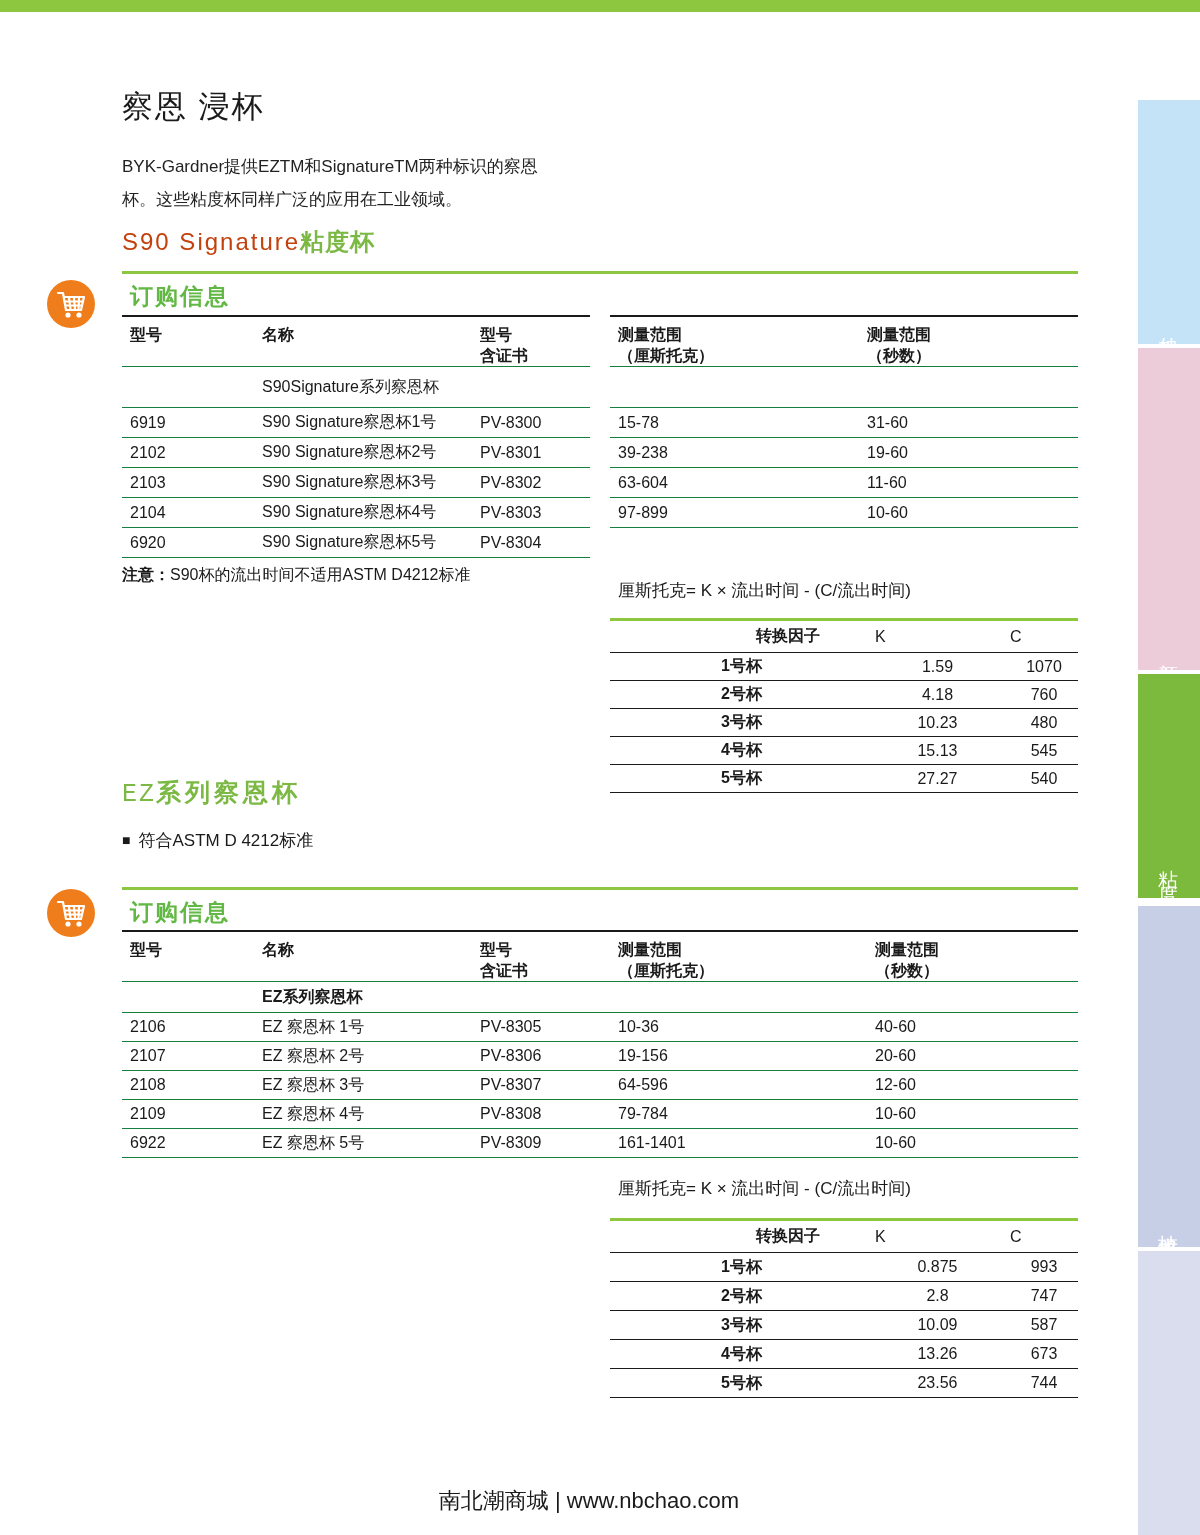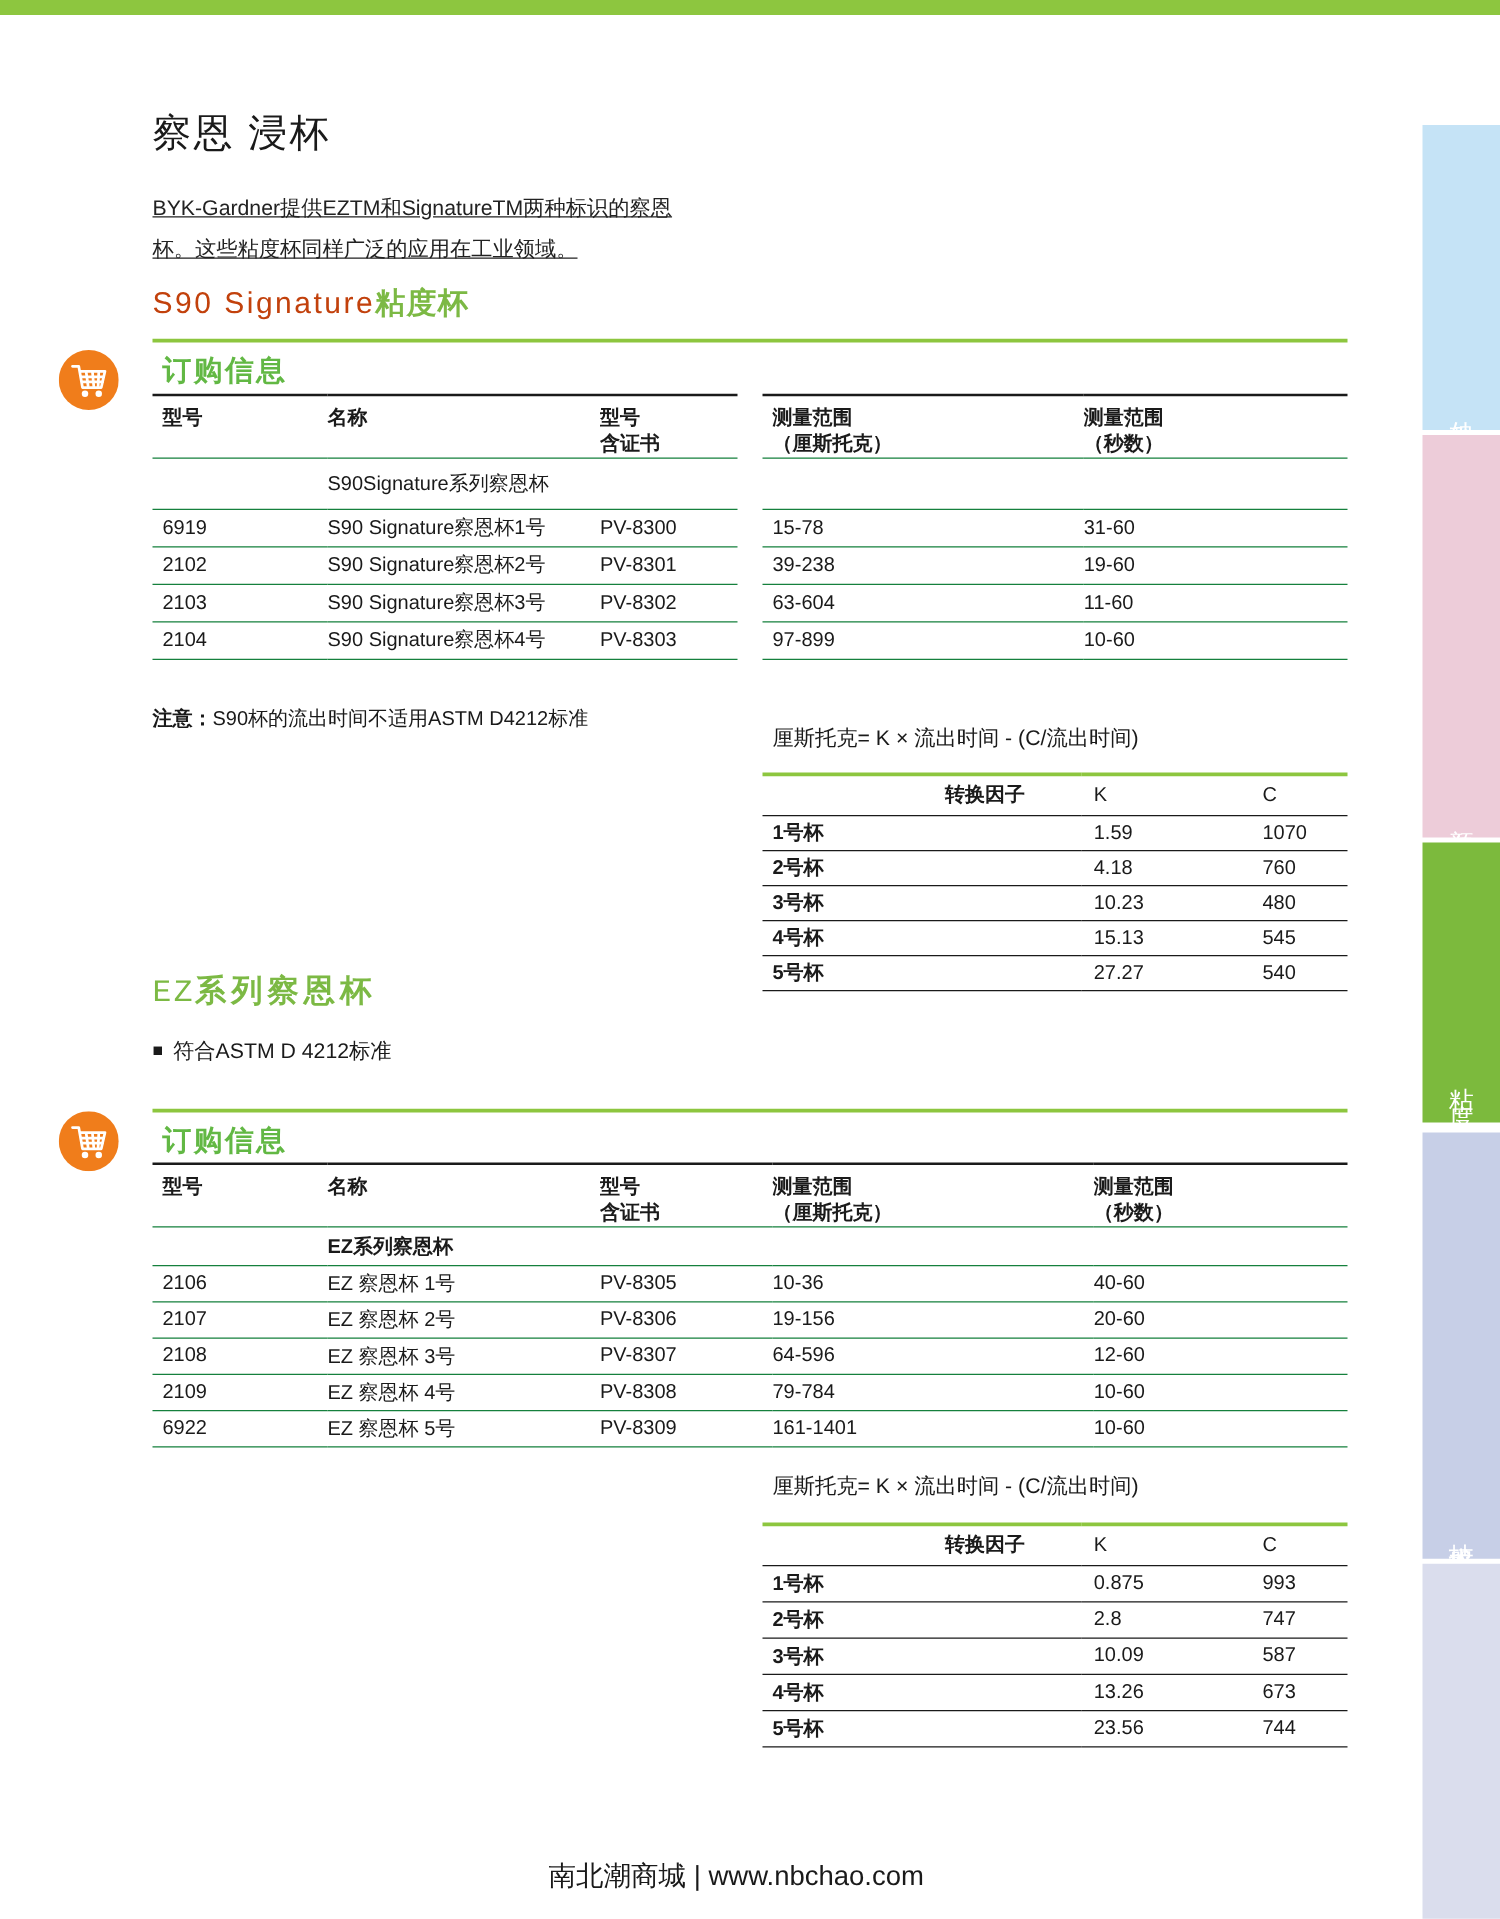--- a/index.html
+++ b/index.html
@@ -6,21 +6,21 @@
   body{
     width:1200px;height:1535px;position:relative;background:#ffffff;
     font-family:"Liberation Sans","DejaVu Sans",sans-serif;color:#1a1a1a;
     overflow:hidden;
   }
   .abs{position:absolute;}
   
   .top-bar{left:0;top:0;width:1200px;height:12px;background:#8dc63f;}
   
   .page-title{left:122px;top:86px;font-size:31px;letter-spacing:2px;color:#1a1a1a;}
-  .intro{left:122px;top:150px;font-size:17px;line-height:33px;color:#222;text-decoration:underline;}
+  .intro{left:122px;top:150px;font-size:17px;line-height:33px;color:#222;}
   
   .sec-heading{left:122px;top:226px;font-size:24px;}
   .sec-heading .en{color:#c2410c;letter-spacing:2px;}
   .sec-heading .cn{color:#7cb944;font-weight:bold;letter-spacing:1px;}
   .ez-heading{left:122px;top:776px;font-size:25px;}
   .ez-heading .en{color:#7cb944;letter-spacing:2px;font-family:Liberation Mono, monospace;}
   .ez-heading .cn{color:#7cb944;font-weight:bold;letter-spacing:4px;}
   .bullet-line{left:122px;top:829px;font-size:17px;color:#1a1a1a;}
   .bullet-line .sq{font-size:14px;position:relative;top:-1px;margin-right:8px;}
   
@@ -48,21 +48,21 @@
   .pl8{padding-left:8px;}
   .bold{font-weight:bold;}
   .note{left:122px;top:565px;font-size:16px;}
   .formula{font-size:17px;left:618px;}
   .formula1{top:579px;}
   .formula2{top:1177px;}
   
   .ctable{border-top:3px solid #8dc63f;}
   .ctable tr{border-bottom:1px solid #1a1a1a;}
   .ctable tr.chdr{height:33px;}
-  .ctable tr.cdata{height:28px;}
+  .ctable tr.cdata{height:28px;text-align:center;}
   .ct2 tr.cdata{height:29px;}
   .ctable .lbl{font-weight:bold;padding-left:8px;}
   .ctable .factor{font-weight:bold;text-align:right;padding-right:45px;}
   .ctable .kcol{padding-left:10px;}
   
   .tab{left:1138px;width:62px;display:flex;flex-direction:column;justify-content:flex-end;align-items:center;padding-bottom:16px;box-sizing:border-box;}
   .tab span{writing-mode:vertical-rl;color:#ffffff;font-size:20px;letter-spacing:3px;}
   .tab1{top:100px;height:244px;background:#c5e3f6;}
   .tab2{top:348px;height:322px;background:#edccd9;}
   .tab3{top:674px;height:224px;background:#7cba3d;}
@@ -131,20 +131,25 @@
   <tr class="data">
     <td class="pl8">2103</td>
     <td>S90 Signature察恩杯3号</td>
     <td>PV-8302</td>
   </tr>
   <tr class="data">
     <td class="pl8">2104</td>
     <td>S90 Signature察恩杯4号</td>
     <td>PV-8303</td>
   </tr>
+  <tr class="data">
+    <td class="pl8">6920</td>
+    <td>S90 Signature察恩杯5号</td>
+    <td>PV-8304</td>
+  </tr>
 </tbody>
   </table>
 
 <table class="abs ptable" style="left:610px;top:315px;width:468px;">
   <colgroup>
       <col style="width:257px">
       <col style="width:211px">
     </colgroup>
   <tbody>
       <tr class="hdr">

